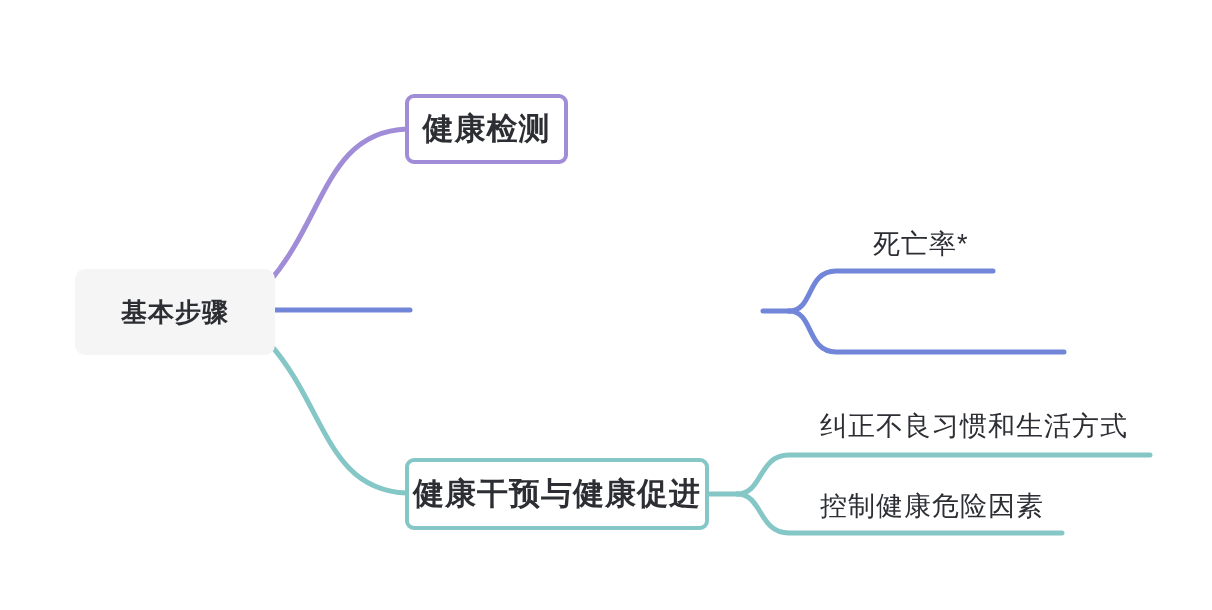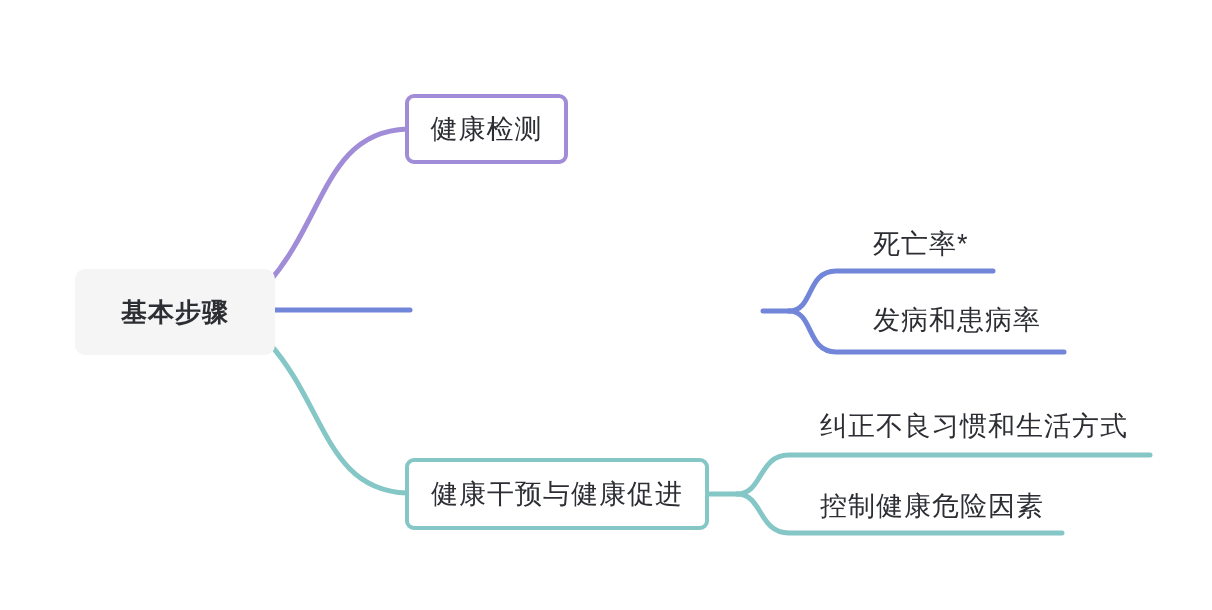--- a/index.html
+++ b/index.html
@@ -33,21 +33,21 @@
   .root-node {
     left: 75px; top: 269px; width: 200px; height: 86px;
     background: var(--root-bg, #f5f5f6);
     border-radius: 10px;
     font-size: 26px; font-weight: 700;
     letter-spacing: 1px;
   }
   .box-node {
     background: #ffffff;
     border-radius: 9px;
-    font-size: 27px; font-weight: 400;
+    font-size: 31px; font-weight: 700;
     letter-spacing: 1px;
   }
   .node-1 { left: 405px; top: 94px;  width: 163px; height: 70px; border: 4px solid var(--purple, #a18cd8); }
   .node-2 { left: 405px; top: 274px; width: 360px; height: 73px; border: 4px solid var(--blue,   #7286d9); }
   .node-3 { left: 405px; top: 458px; width: 304px; height: 72px; border: 4px solid var(--teal,   #85c6c6); text-align: right; }
 
   .leaf {
     position: absolute;
     font-size: 27px; font-weight: 400;
     letter-spacing: 1px;
@@ -90,23 +90,20 @@
 
 
   <div class="node box-node node-3">
     <span>健康干预与健康促进</span>
   </div>
 
   <div class="leaf leaf-1">
     <span>死亡率*</span>
   </div>
 
-  <div class="leaf leaf-2">
-    <span>发病和患病率</span>
-  </div>
 
   <div class="leaf leaf-3">
     <span>纠正不良习惯和生活方式</span>
   </div>
 
   <div class="leaf leaf-4">
     <span>控制健康危险因素</span>
   </div>
 
 </div>

